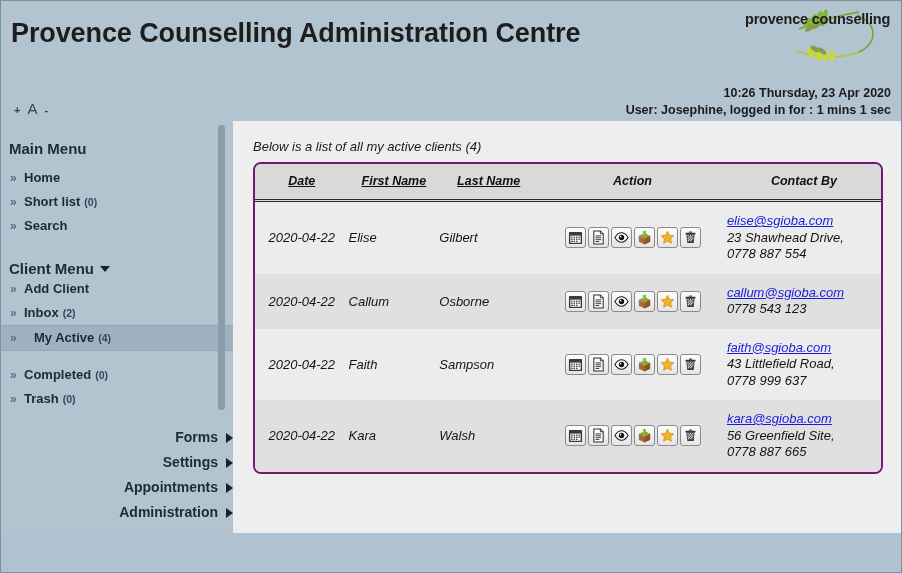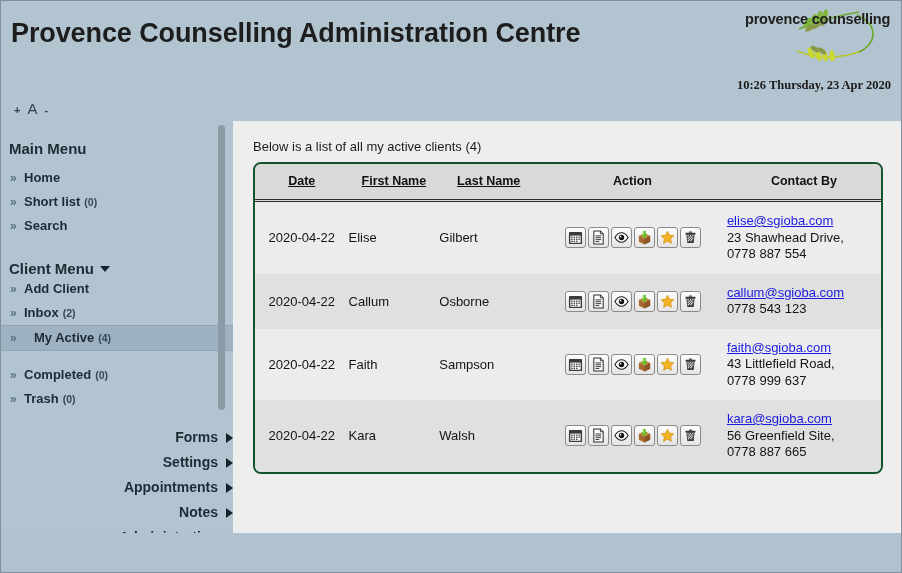--- a/index.html
+++ b/index.html
@@ -70,27 +70,26 @@
     font-weight: bold;
     color: #20201e;
     letter-spacing: -0.2px;
     white-space: nowrap;
   }
 
   
   .meta {
     position: absolute;
     right: 12px;
-    top: 76px;
+    top: 84px;
     text-align: right;
     font-size: 12.5px;
     font-weight: bold;
     color: #1b1b1b;
     line-height: 17px;
-    font-family: Liberation Serif, serif;
   }
 
   
   .sidebar {
     position: absolute;
     left: 0;
     top: 120px;
     width: 232px;
     height: 412px;
     background: #b2c4d0;
@@ -192,31 +191,32 @@
   
   .content {
     position: absolute;
     left: 232px;
     top: 120px;
     width: 670px;
     height: 412px;
     background: #eeeeee;
     box-sizing: border-box;
     overflow: hidden;
+    font-style: italic;
   }
   .content-inner { padding: 18px 20px 0 20px; }
   .list-caption {
     font-size: 13px;
     color: #1b1b1b;
     padding-bottom: 8px;
   }
 
   
   .tbl-wrap {
-    border: 2px solid #14532d;
+    border: 2px solid #701a75;
     border-radius: 8px;
     overflow: hidden;
     background: #ececec;
   }
   table.clients {
     width: 100%;
     border-collapse: collapse;
     font-size: 13px;
     color: #141414;
   }
@@ -361,20 +361,21 @@
           <ellipse cx="78" cy="40" rx="2.3" ry="5" transform="rotate(-55 78 40)"></ellipse>
           <ellipse cx="85" cy="42" rx="2.3" ry="5" transform="rotate(-50 85 42)"></ellipse>
         </g>
         <path d="M120 6 C142 16, 140 34, 122 43" stroke="#6aa82a" stroke-width="1.5" fill="none"></path>
       </svg>
       <div class="logo-text">provence counselling</div>
     </div>
 
     <div class="meta">
       <div>10:26 Thursday, 23 Apr 2020</div>
+      <div>User: Josephine, logged in for : 1 mins 1 sec</div>
     </div>
   </div>
 
   <div class="sidebar">
     <div class="menu-head">Main Menu</div>
     <div class="menu-gap"></div>
     <ul class="menu-list" id="main-items">
         <li class="menu-item">
           <span class="chev">»</span>
           <span class="lbl">Home</span>
@@ -430,24 +431,20 @@
         </div>
         <div class="menu-item2">
           <span>Settings</span>
           <span class="caret-right"></span>
         </div>
         <div class="menu-item2">
           <span>Appointments</span>
           <span class="caret-right"></span>
         </div>
         <div class="menu-item2">
-          <span>Notes</span>
-          <span class="caret-right"></span>
-        </div>
-        <div class="menu-item2">
           <span>Administration</span>
           <span class="caret-right"></span>
         </div>
       </div>
 
     <div class="sb-track"></div>
     <div class="sb-thumb"></div>
   </div>
 
   <div class="content">

